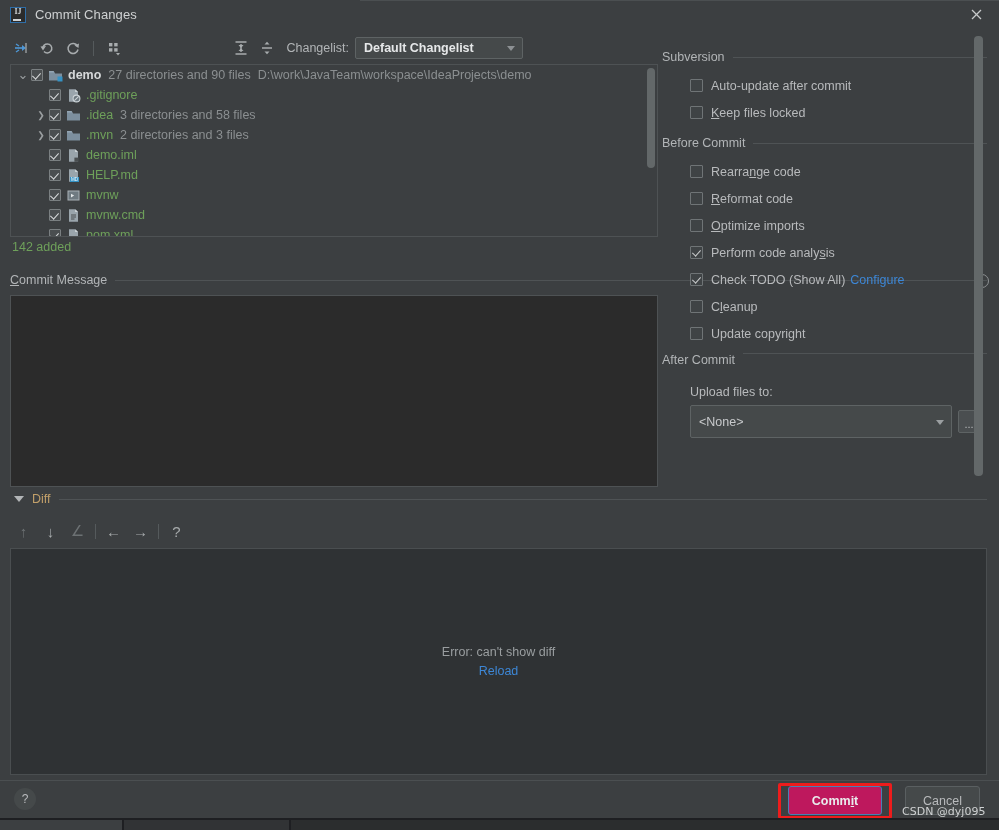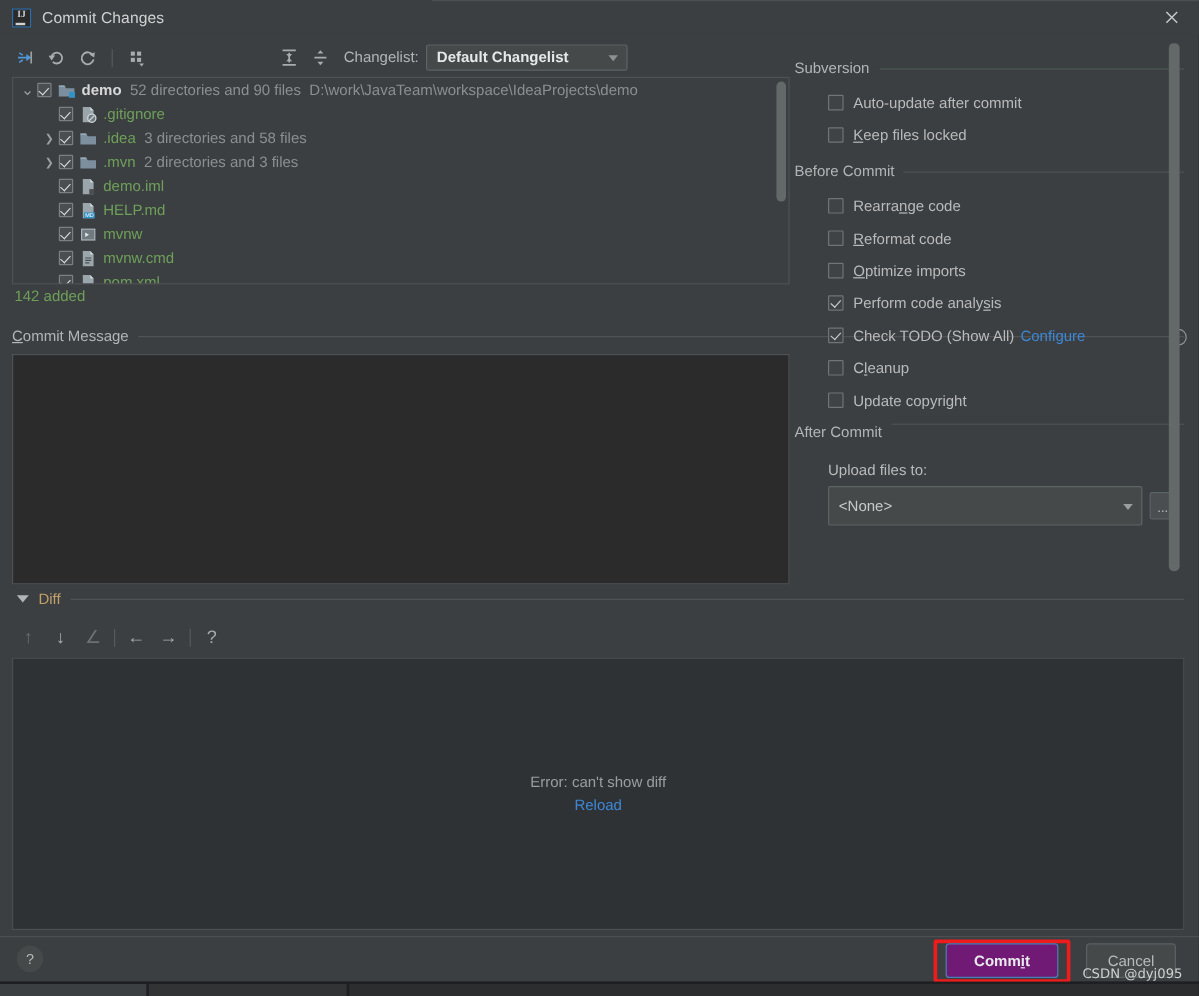--- a/index.html
+++ b/index.html
@@ -192,21 +192,21 @@
     border-radius: 50%; background: #45494a;
     display: flex; align-items: center; justify-content: center;
     color: #b8babc; font-size: 12px;
   }
   .commit-hl {
     position: absolute; left: 778px; top: 783px; width: 114px; height: 36px;
     border: 3px solid #ee1c1c; border-radius: 2px;
   }
   .commit-btn {
     position: absolute; left: 788px; top: 786px; width: 94px; height: 29px;
-    background: #701a75; border: 1px solid #4a7fb5; border-radius: 3px;
+    background: #be185d; border: 1px solid #4a7fb5; border-radius: 3px;
     display: flex; align-items: center; justify-content: center;
     color: #e9ebec; font-size: 12.5px; font-weight: bold;
   }
   .commit-btn u { text-decoration: underline; }
   .cancel-btn {
     position: absolute; left: 905px; top: 786px; width: 75px; height: 29px;
     background: #45494a; border: 1px solid #5a5f61; border-radius: 3px;
     display: flex; align-items: center; justify-content: center;
     color: #b8babc; font-size: 12.5px;
   }
@@ -307,21 +307,21 @@
     <div id="tree-rows">
         <div class="tree-row" style="padding-left: 4px;">
           <span class="twisty" style="font-size: 13px; line-height: 8px;">⌄</span>
           <span class="cb checked"></span>
           <span class="ficon"><svg width="15" height="15" viewBox="0 0 15 15">
               <path d="M1 4 L6 4 L7.2 5.5 L14 5.5 L14 12.5 L1 12.5 Z" fill="#7d8f9e"></path>
               <path d="M1 3 L5.6 3 L6.6 4.4 L1 4.4 Z" fill="#94a6b4"></path>
               <rect x="9.5" y="8.5" width="5" height="5" fill="#3592c4"></rect>
             </svg></span>
           <span class="node-name white">demo</span>
-          <span class="node-meta">52 directories and 90 files</span>
+          <span class="node-meta">27 directories and 90 files</span>
           <span class="node-path">D:\work\JavaTeam\workspace\IdeaProjects\demo</span>
         </div>
         <div class="tree-row" style="padding-left: 22px;">
           <span class="twisty"></span>
           <span class="cb checked"></span>
           <span class="ficon"><svg width="15" height="15" viewBox="0 0 15 15">
               <path d="M3 1.2 L9.2 1.2 L12 4 L12 13.8 L3 13.8 Z" fill="#9aa5ac"></path>
               <path d="M9.2 1.2 L12 4 L9.2 4 Z" fill="#cdd4d8"></path>
               <circle cx="10.5" cy="10.5" r="3.4" fill="#6d787f" stroke="#cdd4d8" stroke-width="1.1"></circle>
               <line x1="8.3" y1="12.7" x2="12.7" y2="8.3" stroke="#cdd4d8" stroke-width="1.1"></line>

